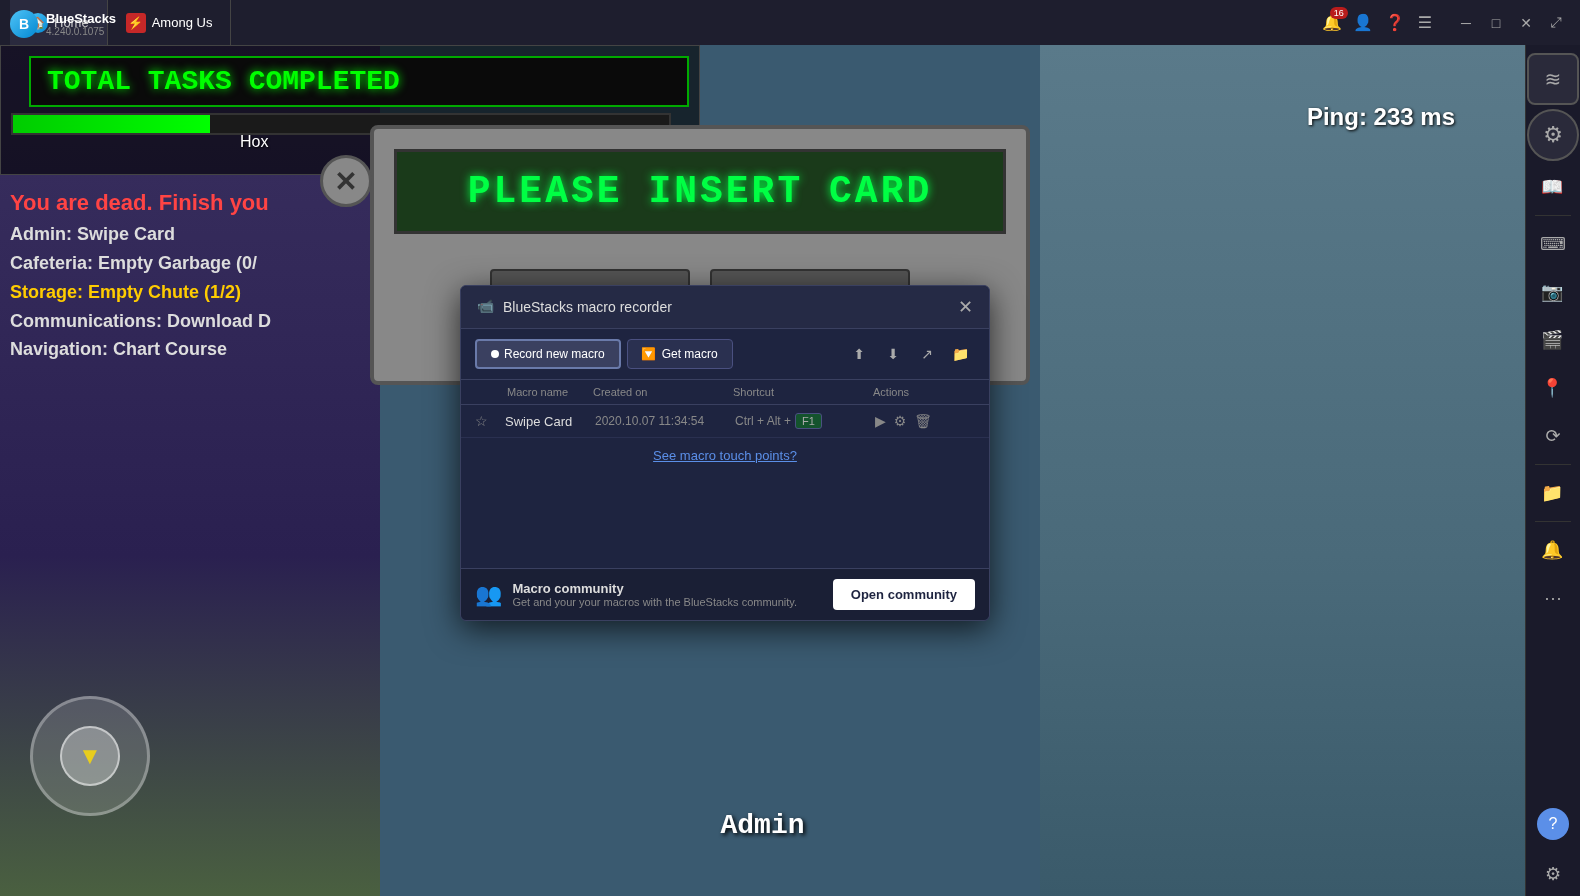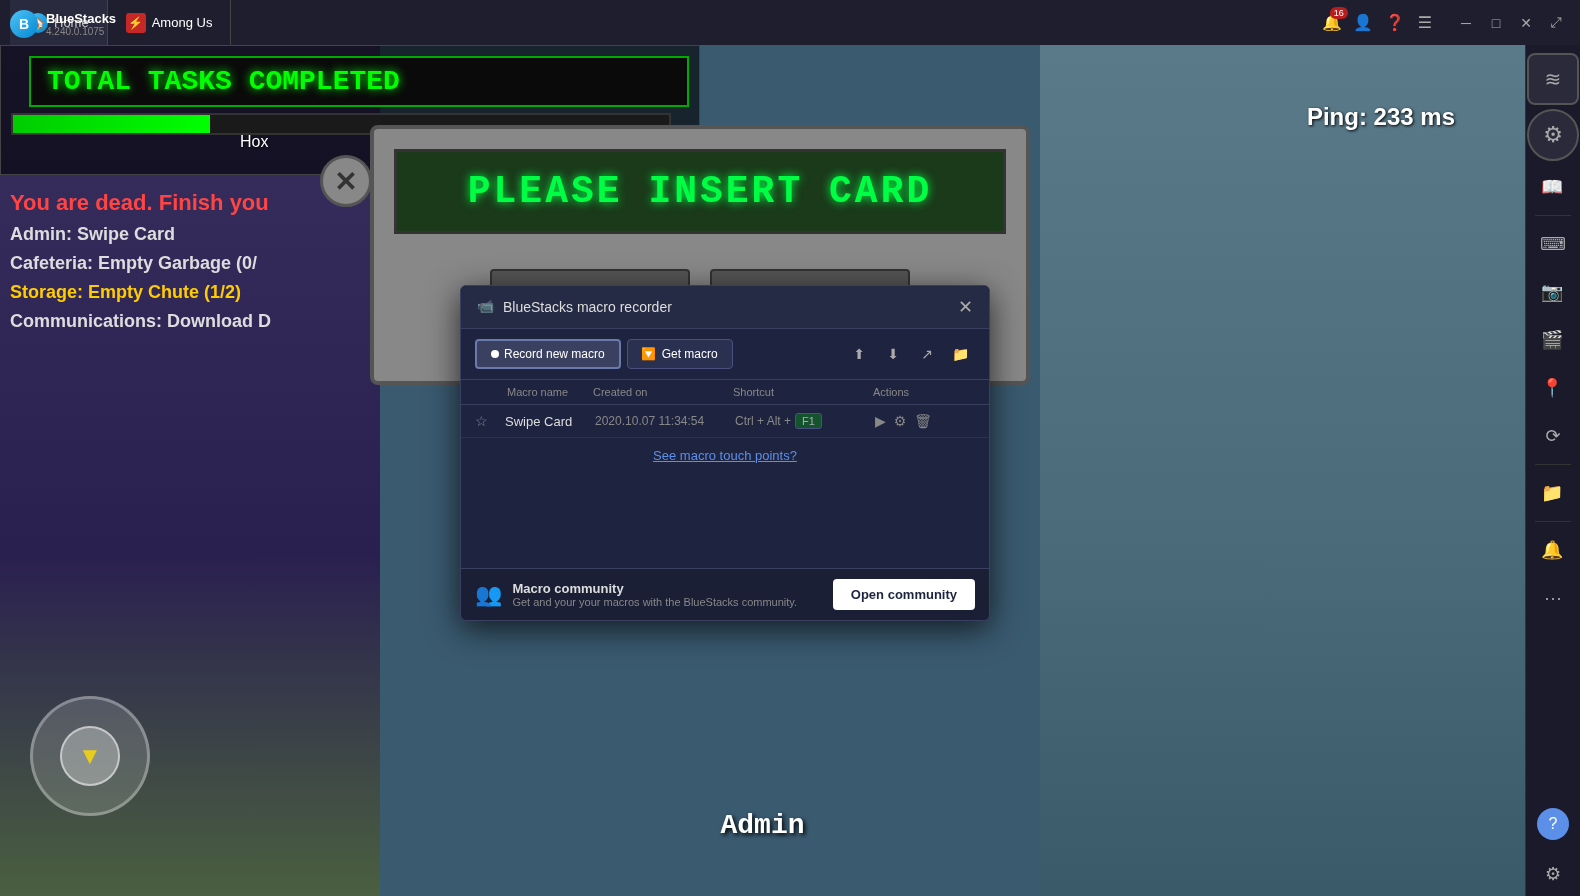--- a/index.html
+++ b/index.html
@@ -717,20 +717,21 @@
   </div>
 
   <div class="hox-label">Hox</div>
 
   <div class="task-list">
     <div class="task-dead">You are dead. Finish you</div>
     <div class="task-item">Admin: Swipe Card</div>
     <div class="task-item">Cafeteria: Empty Garbage (0/</div>
     <div class="task-item-highlight">Storage: Empty Chute (1/2)</div>
     <div class="task-item">Communications: Download D</div>
+    <div class="task-item">Navigation: Chart Course</div>
   </div>
 
   <div class="close-x-btn">✕</div>
 
   <div class="card-machine">
     <div class="card-screen">
       <span class="card-screen-text">PLEASE INSERT CARD</span>
     </div>
     <div class="card-lower">
       <div class="card-slot"></div>

